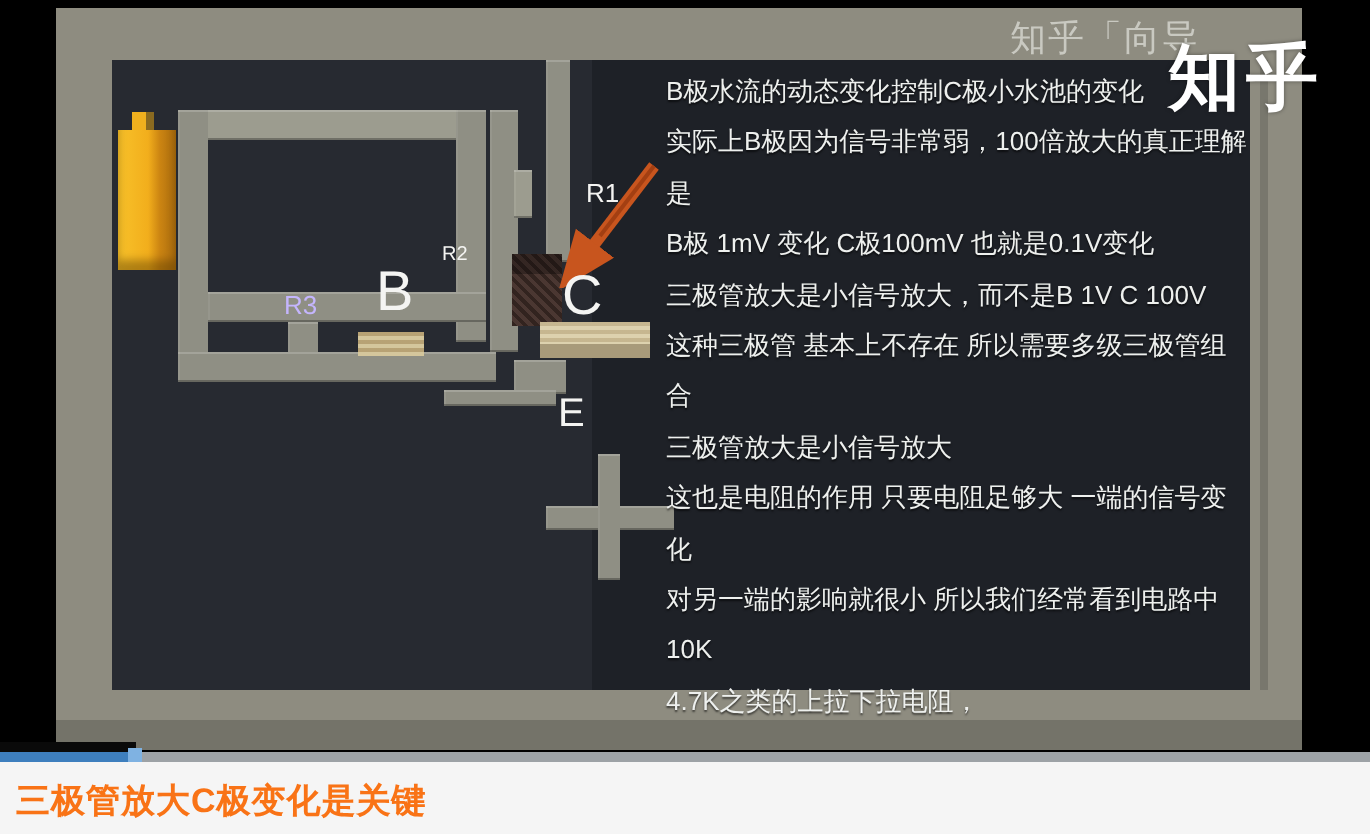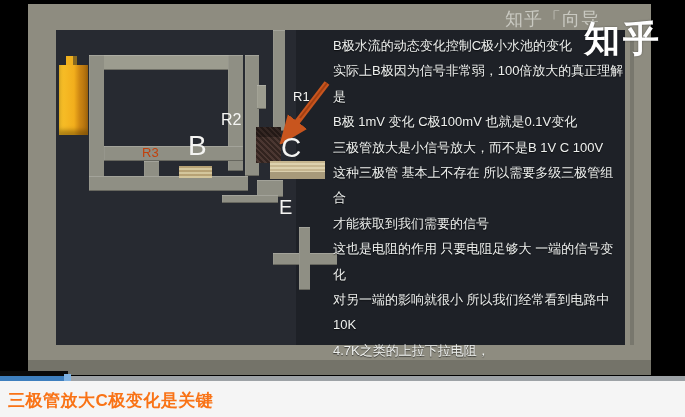--- a/index.html
+++ b/index.html
@@ -84,33 +84,33 @@
     <defs>
       <marker id="ah" markerWidth="5" markerHeight="5" refX="2.6" refY="2" orient="auto">
         <polygon points="0,0 5,2 0,4" fill="#c8551e"></polygon>
       </marker>
     </defs>
     <line x1="49" y1="7" x2="10" y2="58" stroke="#c8551e" stroke-width="6" marker-end="url(#ah)"></line>
     <line x1="49" y1="7" x2="22" y2="42" stroke="#a33f12" stroke-width="2"></line>
   </svg>
 
   <div class="abs lbl" style="left:245px;top:90px;font-size:13px;margin-left:48px;">R1</div>
-  <div class="abs lbl" style="left:221px;top:112px;font-size:16px;">R2</div>
-  <div class="abs lbl" style="left:142px;top:146px;font-size:13px;color:#c2410c;">R3</div>
+  <div class="abs lbl" style="left:221px;top:123px;font-size:10px;">R2</div>
+  <div class="abs lbl" style="left:142px;top:146px;font-size:13px;color:#c4b5fd;">R3</div>
   <div class="abs lbl" style="left:188px;top:132px;font-size:28px;">B</div>
   <div class="abs lbl" style="left:281px;top:134px;font-size:28px;">C</div>
   <div class="abs lbl" style="left:279px;top:197px;font-size:20px;">E</div>
 
   <div class="abs annotation">
     <div>B极水流的动态变化控制C极小水池的变化</div>
     <div>实际上B极因为信号非常弱，100倍放大的真正理解是</div>
     <div>B极 1mV 变化 C极100mV 也就是0.1V变化</div>
     <div>三极管放大是小信号放大，而不是B 1V C 100V</div>
     <div>这种三极管 基本上不存在 所以需要多级三极管组合</div>
-    <div>才能获取到我们需要的信号</div>
+    <div>三极管放大是小信号放大</div>
     <div>这也是电阻的作用 只要电阻足够大 一端的信号变化</div>
     <div>对另一端的影响就很小 所以我们经常看到电路中10K</div>
     <div>4.7K之类的上拉下拉电阻，</div>
 
   </div>
 
   <div class="abs wm-small">知乎「向导</div>
   <div class="abs wm-logo">知乎</div>
 
   <div class="abs video-shade"></div>

